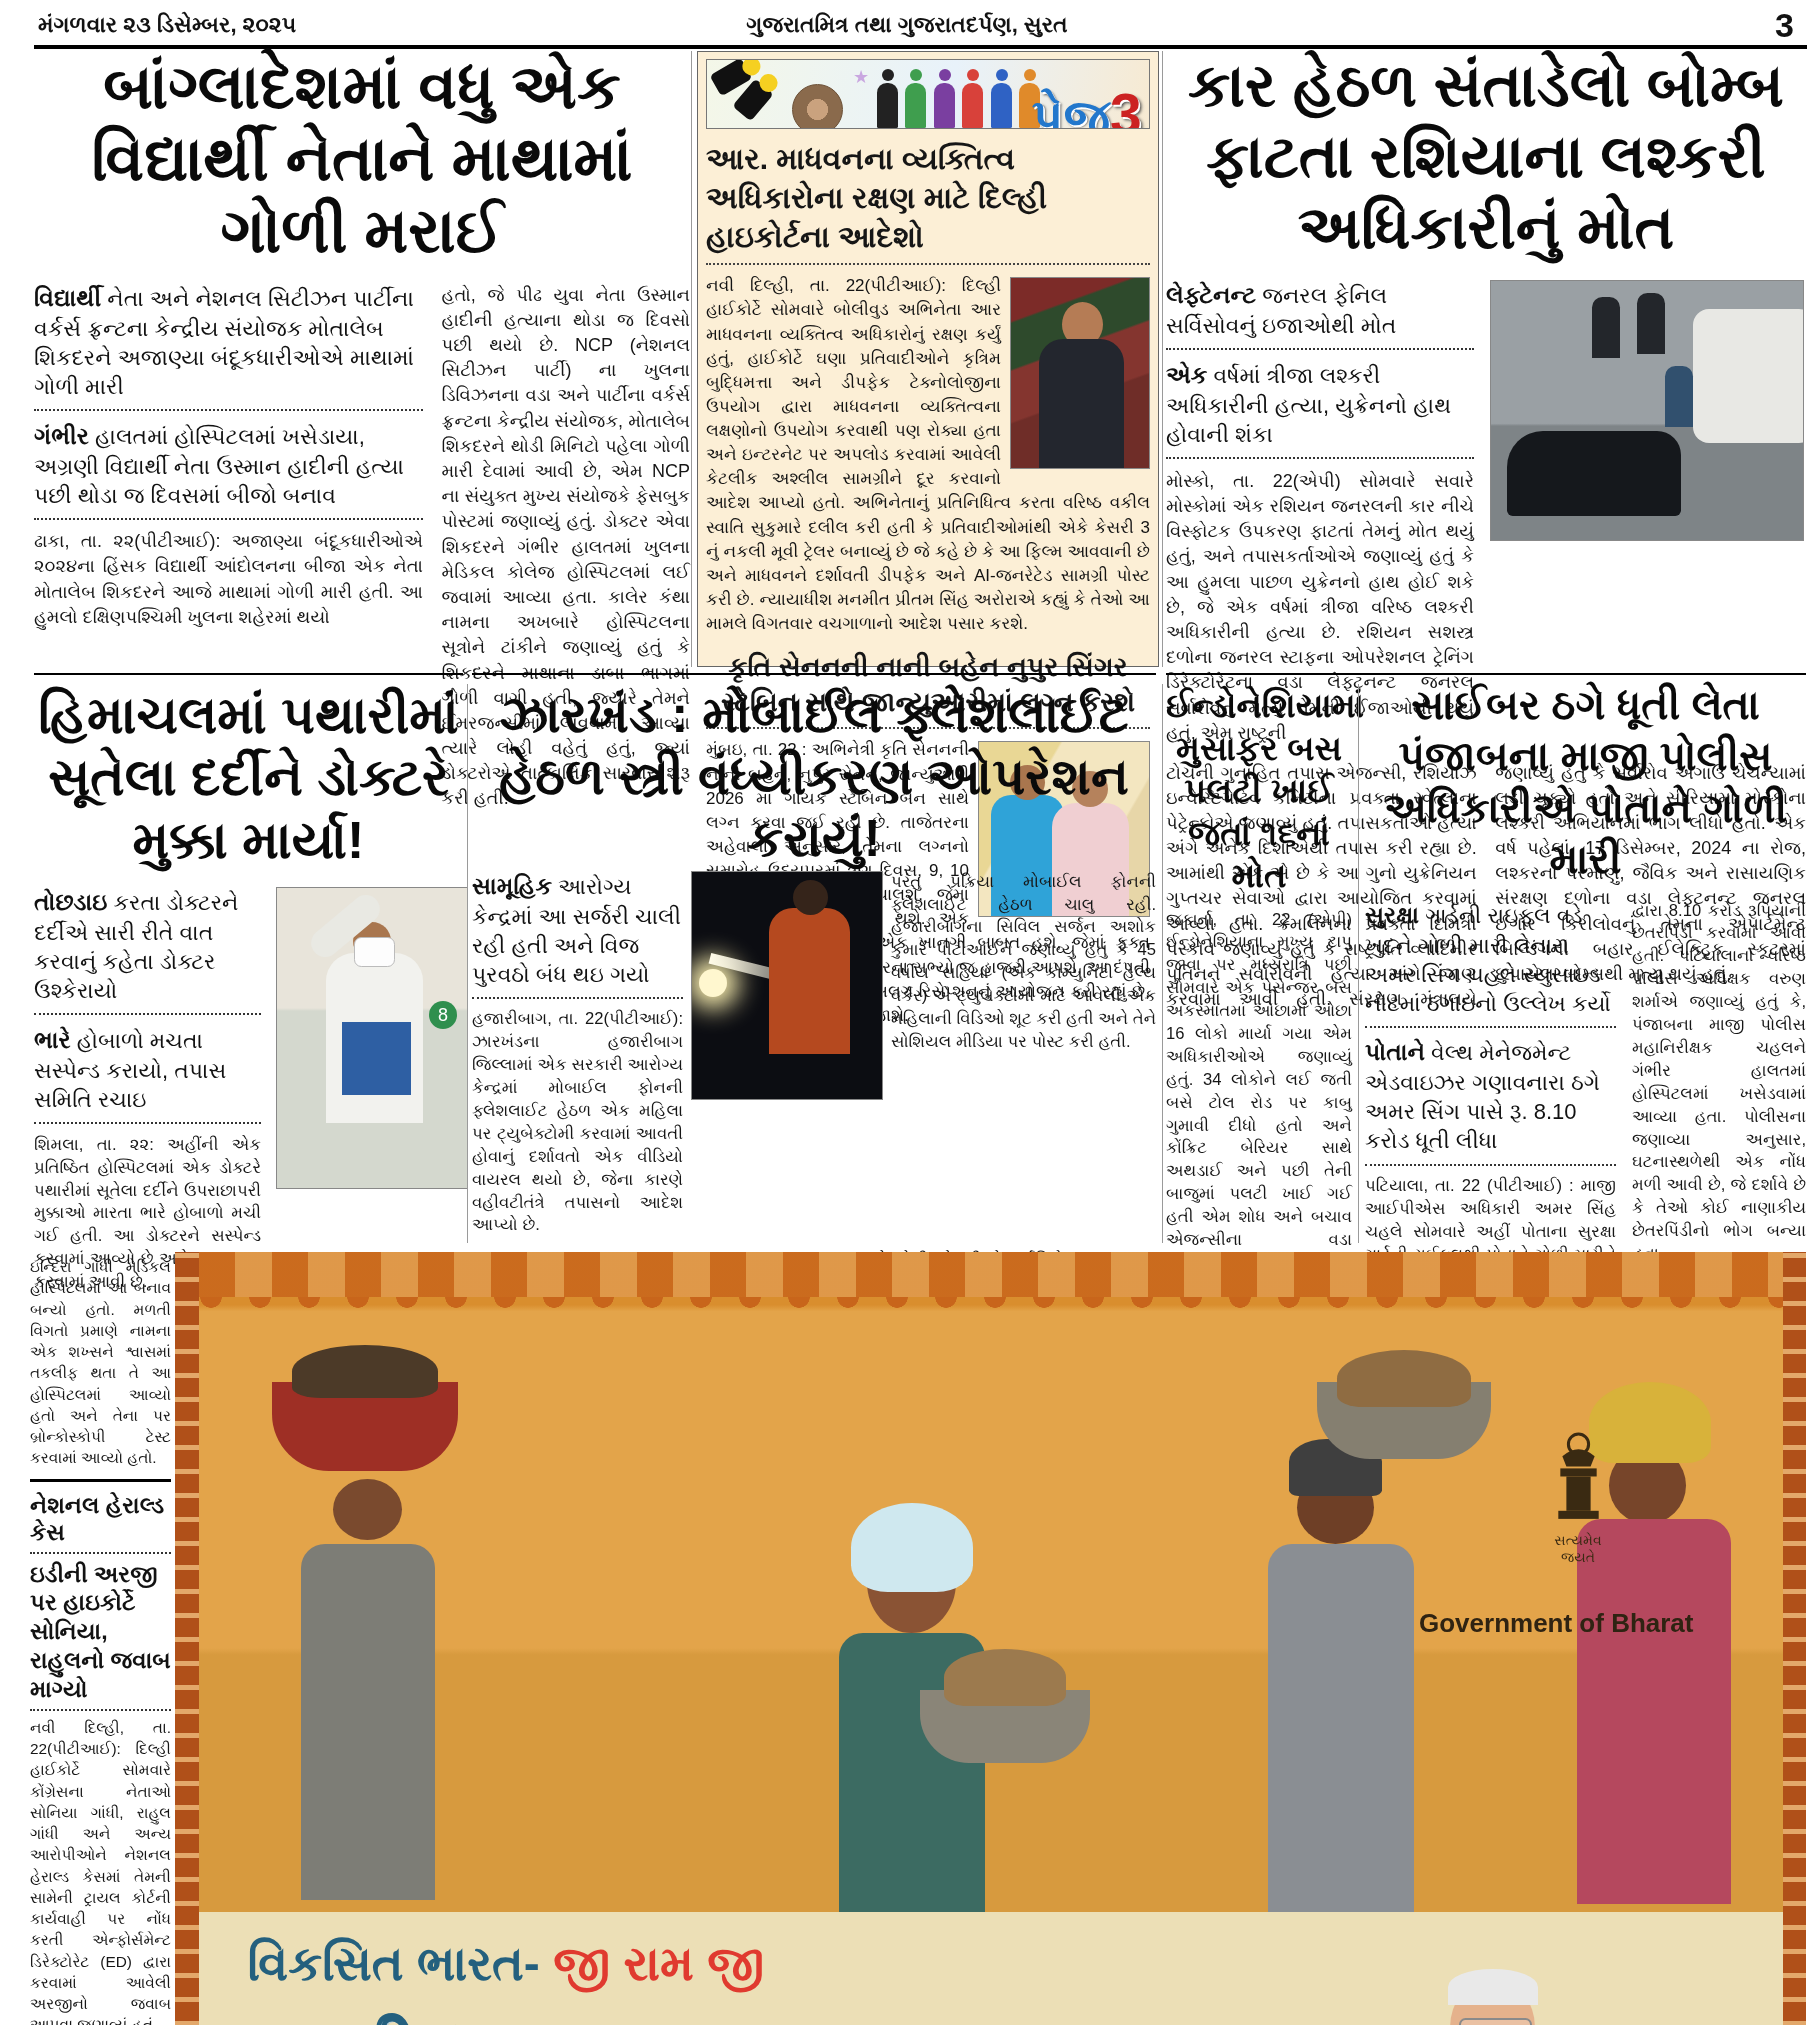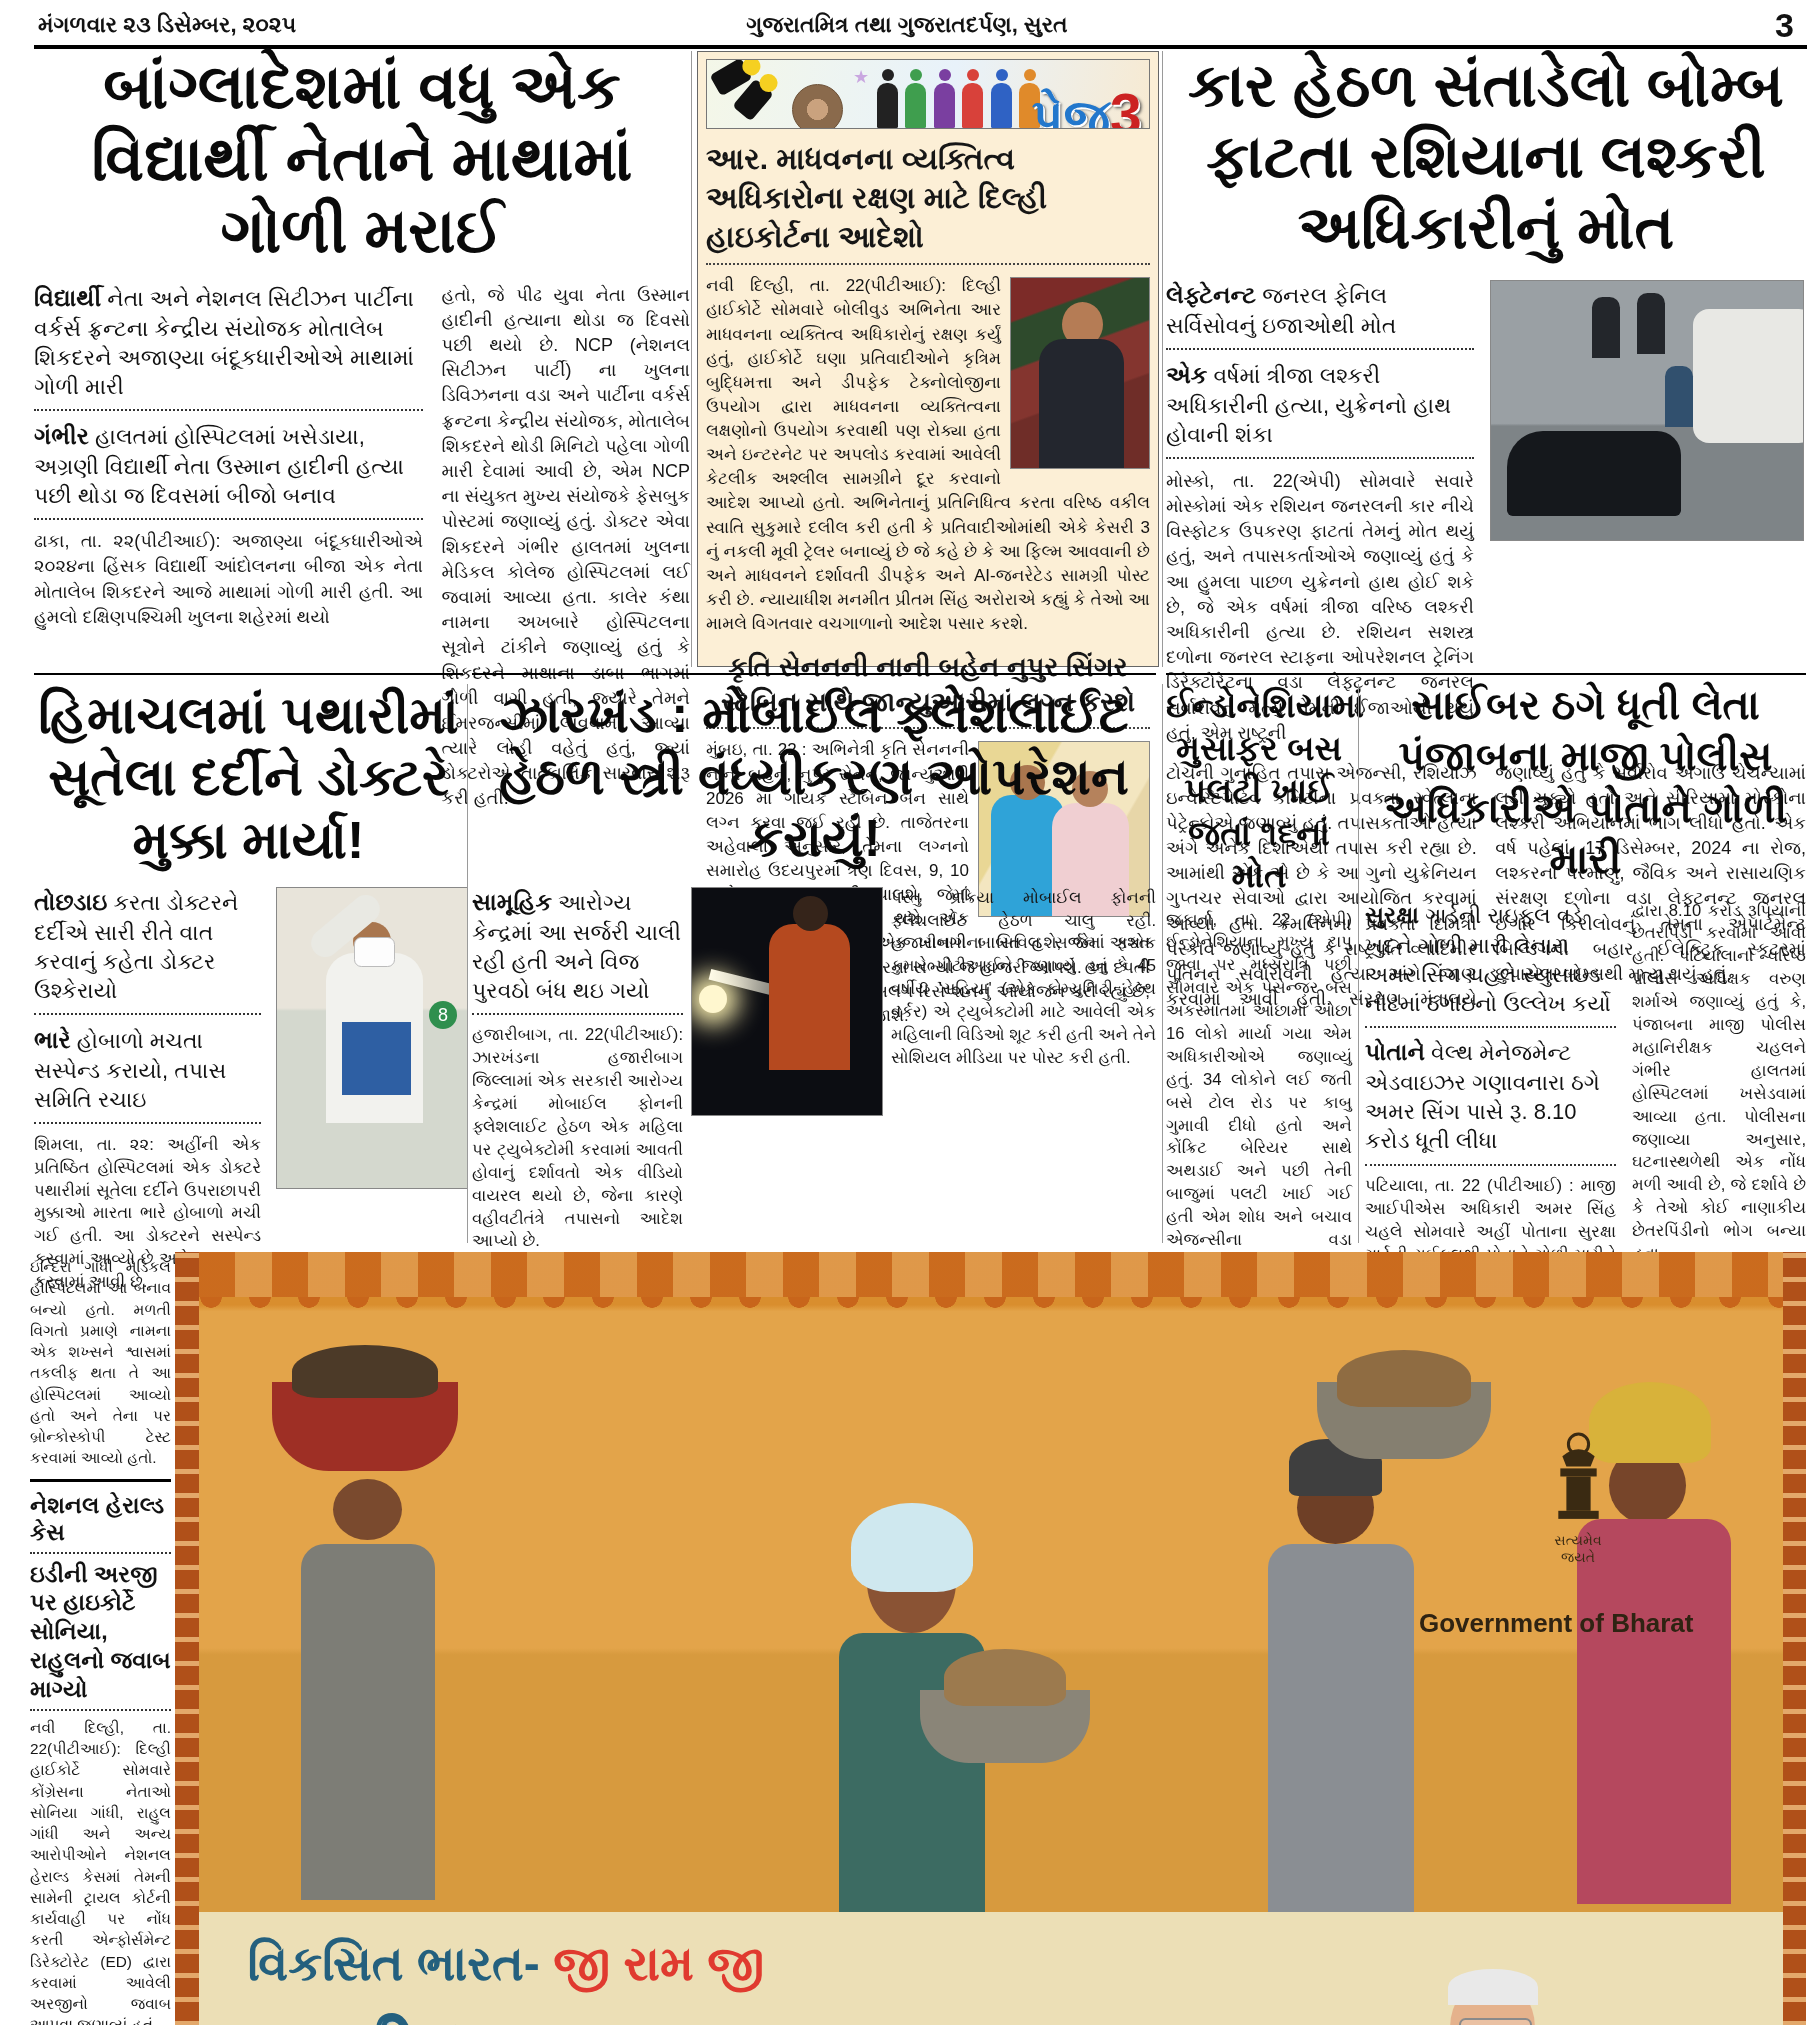--- a/index.html
+++ b/index.html
@@ -73,21 +73,21 @@
   .ph-him{width:190px;height:300px;flex:none;background:linear-gradient(180deg,#e8e4da 0 40%,#d4d8ce 41% 100%);}
   .ph-him .doc{position:absolute;left:49px;top:65px;width:97px;height:170px;border-radius:28px 28px 0 0;background:#f2f2ee;}
   .ph-him .doc:before{content:"";position:absolute;top:-31px;left:27px;width:38px;height:38px;border-radius:50%;background:#a9764e;}
   .ph-him .mask{position:absolute;left:77px;top:49px;width:39px;height:28px;border-radius:7.3px;background:#fdfdfd;border:0.8px solid #bbb;}
   .ph-him .arm{position:absolute;left:28px;top:24px;width:81px;height:28px;border-radius:16px;background:#e9e9e3;transform:rotate(-40deg);}
   .ph-him .shirt{position:absolute;left:65px;top:134px;width:69px;height:73px;background:#2e5fa3;}
   .ph-him .btn8{position:absolute;right:9.7px;top:113px;width:28px;height:28px;border-radius:50%;background:#2f8f4e;color:#fff;font-size:18px;text-align:center;line-height:28px;}
   
   .art-jh{position:absolute;left:472px;top:684px;width:684px;}
   .art-jh .headline{font-size:51px;line-height:1.22;}
-  .jh-row{display:flex;gap:8px;margin-top:16px;}
+  .jh-row{display:flex;gap:8px;}
   .jh-c1{width:211px;flex:none;}
   .ph-jh{width:190px;height:227px;flex:none;background:#0c0d12;}
   .ph-jh .beam{position:absolute;left:16px;top:97px;width:134px;height:10.5px;background:linear-gradient(90deg,#fffbe8,rgba(255,250,220,0));transform:rotate(14deg);}
   .ph-jh .lamp{position:absolute;left:7.3px;top:97px;width:28px;height:28px;border-radius:50%;background:#fff7cf;box-shadow:0 0 24px 12px #f8edae;}
   .ph-jh .fig{position:absolute;right:32px;top:36px;width:81px;height:146px;border-radius:24px 24px 0 0;background:#b5491f;}
   .ph-jh .fig:before{content:"";position:absolute;top:-28px;left:24px;width:35px;height:35px;border-radius:50%;background:#35241a;}
   .jh-c3{flex:1;}
   .jh-row2{display:flex;gap:13.8px;margin-top:12px;}
   .jh-k2{width:365px;flex:none;}
   

